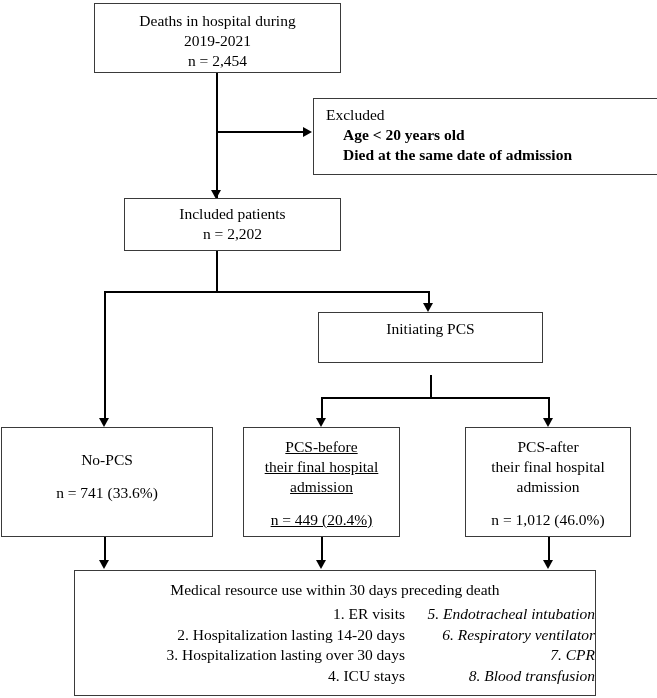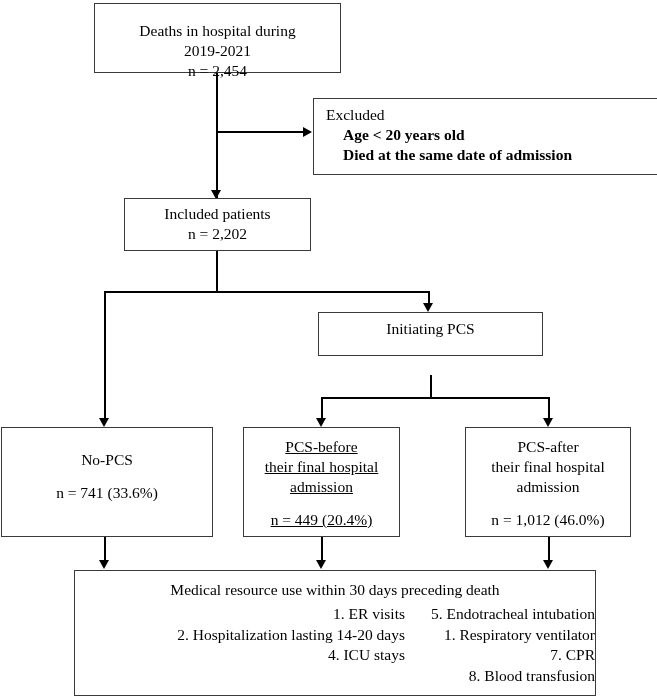--- a/index.html
+++ b/index.html
@@ -21,24 +21,24 @@
     box-sizing: border-box;
     border: 1.6px solid #3a3a3a;
     background: #ffffff;
     text-align: center;
     line-height: 1.30;
   }
   .box .ln { display: block; white-space: nowrap; }
   .box .gap { display: block; height: 0.80em; }
 
   
-  #box-deaths   { left: 94px;  top: 3px;   width: 247px; height: 70px;  font-size: 15.5px; padding-top: 17px; }
+  #box-deaths   { left: 94px;  top: 3px;   width: 247px; height: 70px;  font-size: 15.5px; padding-top: 7px; }
   #box-excluded { left: 313px; top: 98px;  width: 403px; height: 77px;  font-size: 15.5px; text-align: left; padding: 6px 10px 0 12px; }
-  #box-included { left: 124px; top: 198px; width: 187px; height: 53px;  font-size: 15.5px; padding-top: 5px; }
-  #box-initiating { left: 318px; top: 312px; width: 225px; height: 44px; font-size: 15.5px; padding-top: 6px; }
+  #box-included { left: 124px; top: 198px; width: 217px; height: 53px;  font-size: 15.5px; padding-top: 5px; }
+  #box-initiating { left: 318px; top: 312px; width: 225px; height: 51px; font-size: 15.5px; padding-top: 6px; }
   #box-nopcs    { left: 1px;   top: 427px; width: 212px; height: 110px; font-size: 15.5px; padding-top: 22px; }
   #box-before   { left: 243px; top: 427px; width: 157px; height: 110px; font-size: 15.5px; padding-top: 9px; text-decoration: underline; }
   #box-after    { left: 465px; top: 427px; width: 166px; height: 110px; font-size: 15.5px; padding-top: 9px; }
   #box-outcome  { left: 74px;  top: 570px; width: 522px; height: 126px; font-size: 15.5px; padding-top: 9px; }
 
   
   .excl-title { display: block; }
   .excl-row {
     display: flex;
     justify-content: space-between;
@@ -51,21 +51,21 @@
 
   
   .outcome-title { display: block; text-align: center; margin-bottom: 4px; }
   .outcome-cols {
     display: flex;
     text-align: right;
     padding-left: 16px;
   }
   .outcome-col { line-height: 1.33; }
   .outcome-col.left  { width: 314px; }
-  .outcome-col.right { width: 190px; }
+  .outcome-col.right { width: 190px; font-style: italic; }
   .outcome-item { display: block; white-space: nowrap; }
 
   
   .vline, .hline {
     position: absolute;
     background: #000000;
   }
   .vline { width: 1.7px; }
   .hline { height: 1.7px; }
   .arrow-down {
@@ -169,24 +169,25 @@
 
   <div class="vline" style="left:548px; top:537px; height:24px;"></div>
   <div class="arrow-down" style="left:543px; top:560px;"></div>
 
   <div class="box" id="box-outcome">
     <span class="outcome-title">Medical resource use within 30 days preceding death</span>
     <div class="outcome-cols">
       <div class="outcome-col left">
         <span class="outcome-item">1. ER visits</span>
         <span class="outcome-item">2. Hospitalization lasting 14-20 days</span>
+        <span class="outcome-item">3. Hospitalization lasting over 30 days</span>
         <span class="outcome-item">4. ICU stays</span>
       </div>
       <div class="outcome-col right">
         <span class="outcome-item">5. Endotracheal intubation</span>
-        <span class="outcome-item">1. Respiratory ventilator</span>
+        <span class="outcome-item">6. Respiratory ventilator</span>
         <span class="outcome-item">7. CPR</span>
         <span class="outcome-item">8. Blood transfusion</span>
       </div>
     </div>
   </div>
 
 </div>
 
 </body></html>

